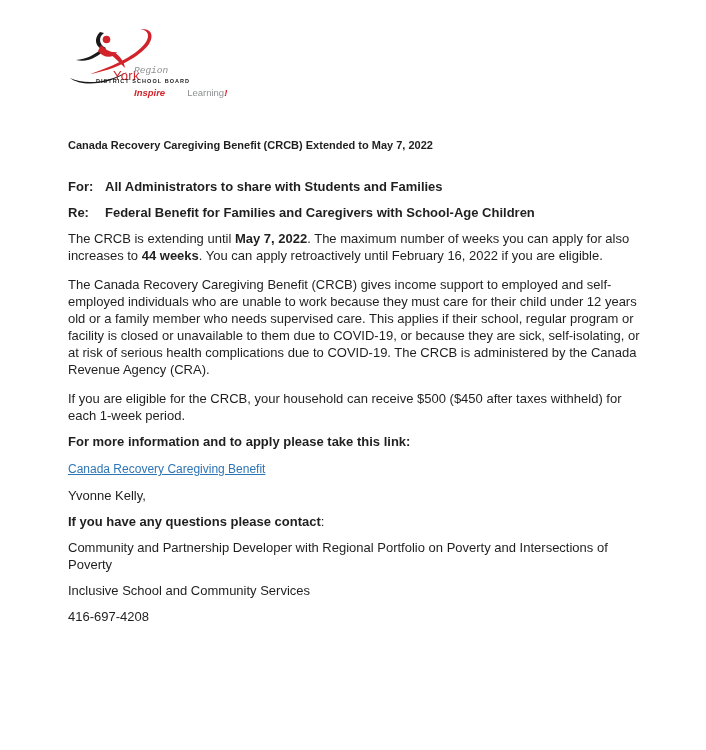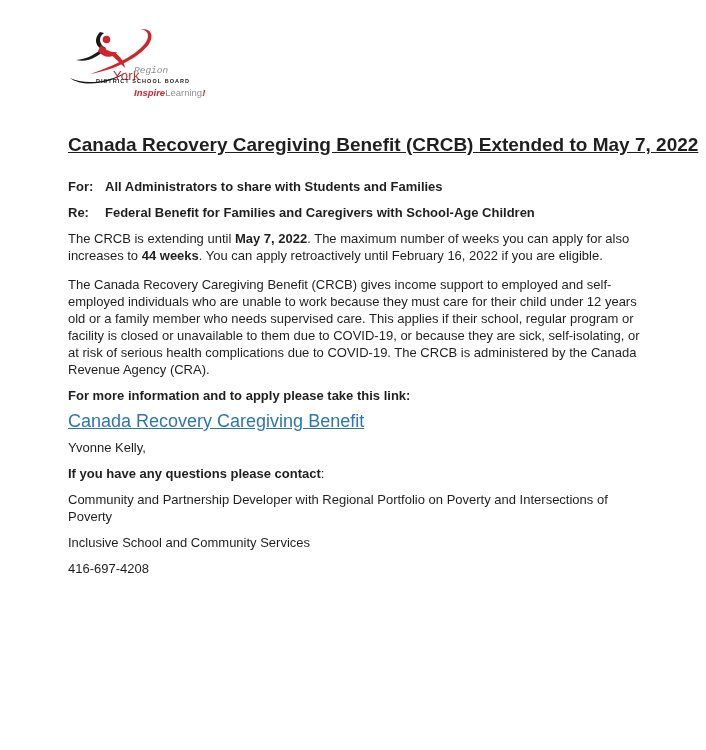--- a/index.html
+++ b/index.html
@@ -36,57 +36,56 @@
   .lg-board {
     position: absolute; left: 26px; top: 50px;
     font-size: 5.5px; font-weight: bold; color: #1a1a1a;
     letter-spacing: 1.05px; white-space: nowrap;
   }
   .lg-tagline {
     position: absolute; left: 64px; top: 59px;
     font-size: 9.5px; white-space: nowrap;
   }
   .tag-inspire { color: #d2232a; font-weight: bold; font-style: italic; margin-top: 29px; }
-  .tag-learning { color: #8d8f92; font-style: normal; }
+  .tag-learning { color: #8d8f92; font-style: normal; margin-left: 22px; }
   .tag-bang { color: #d2232a; font-weight: bold; font-style: italic; }
 
   
   .content {
     position: absolute;
     left: 68px;
     top: 136px;
     width: 573px;
   }
   .title {
-    font-size: 19px;
+    font-size: 11px;
     font-weight: bold;
     line-height: 18px;
     margin-bottom: 24px;
     white-space: nowrap;
-    text-decoration: underline;
   }
   .memo-row {
     display: flex;
     font-weight: bold;
     font-size: 13px;
     line-height: 17px;
     margin-bottom: 9px;
   }
   .memo-label { width: 37px; flex: 0 0 37px; }
   .para {
     font-size: 13px;
     line-height: 17px;
     margin-bottom: 9px;
   }
   .para.gap { margin-top: 12px; }
   .bold { font-weight: bold; }
   a.doc-link {
     color: #2e75b6;
     text-decoration: underline;
-    font-size: 18px;
+    font-size: 12px;
   }
   .link-line { margin-bottom: 9px; line-height: 17px; }
 </style>
 </head>
 <body>
 
 <div class="page">
 
   <div class="logo">
     <svg width="120" height="70" viewBox="0 0 120 70" aria-hidden="true">
@@ -120,20 +119,21 @@
 
     <div class="memo-row">
       <span class="memo-label">Re:</span>
       <span class="memo-value">Federal Benefit for Families and Caregivers with School-Age Children</span>
     </div>
 
     <p class="para"><span>The CRCB is extending until </span><span class="bold">May 7, 2022</span><span>. The maximum number of weeks you can apply for also increases to </span><span class="bold">44 weeks</span><span>. You can apply retroactively until February 16, 2022 if you are eligible.</span></p>
 
     <p class="para gap">The Canada Recovery Caregiving Benefit (CRCB) gives income support to employed and self-employed individuals who are unable to work because they must care for their child under 12 years old or a family member who needs supervised care. This applies if their school, regular program or facility is closed or unavailable to them due to COVID-19, or because they are sick, self-isolating, or at risk of serious health complications due to COVID-19. The CRCB is administered by the Canada Revenue Agency (CRA).</p>
 
+    <p class="para gap">If you are eligible for the CRCB, your household can receive $500 ($450 after taxes withheld) for each 1-week period.</p>
 
 
     <p class="para bold">For more information and to apply please take this link:</p>
 
     <p class="link-line"><a href="#" class="doc-link">Canada Recovery Caregiving Benefit</a></p>
 
     <p class="para">Yvonne Kelly,</p>
 
     <p class="para"><span class="bold">If you have any questions please contact</span><span>:</span></p>
 

